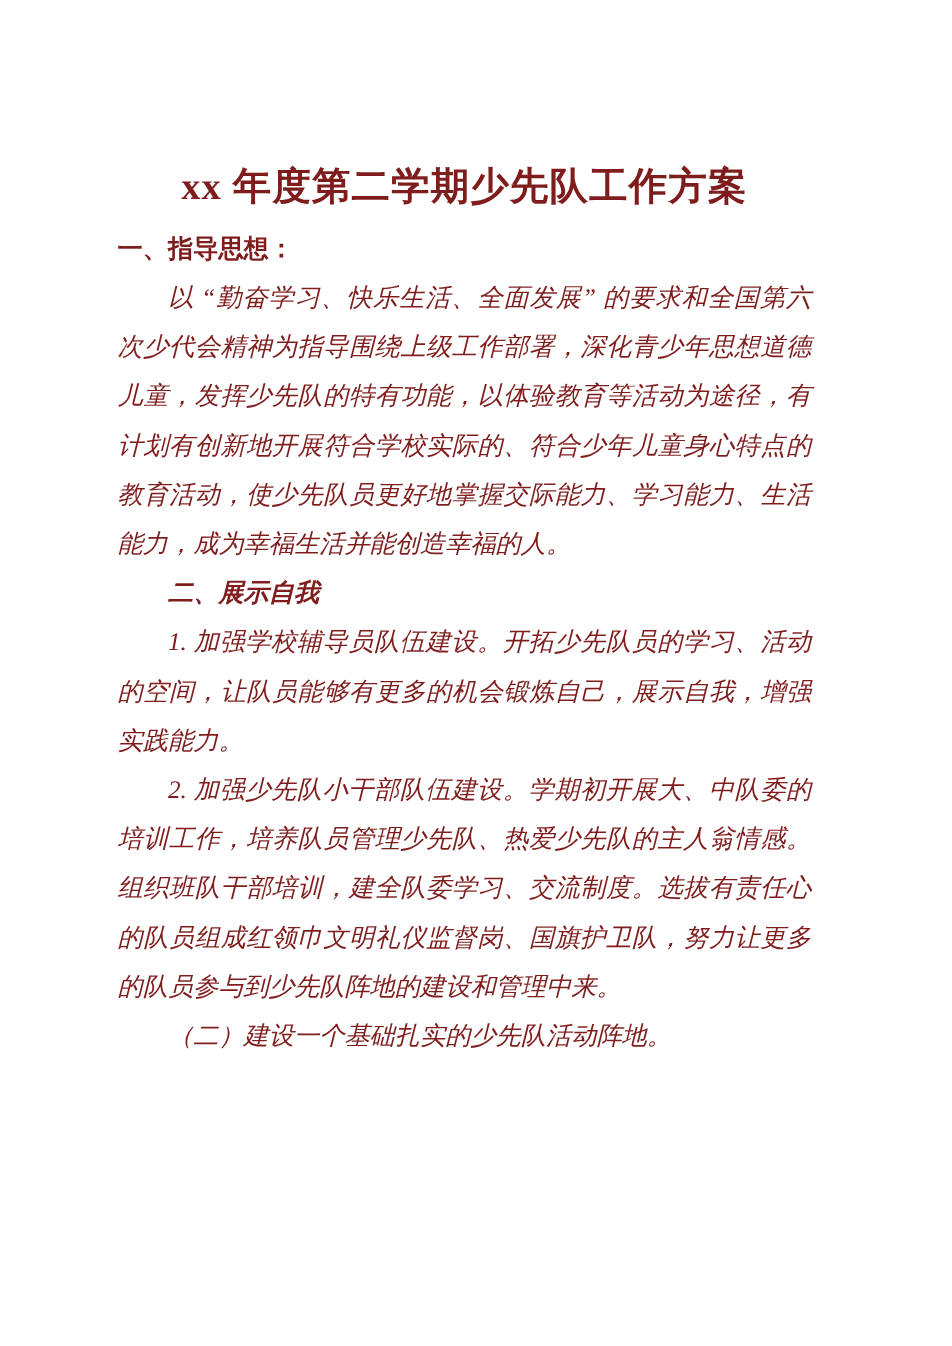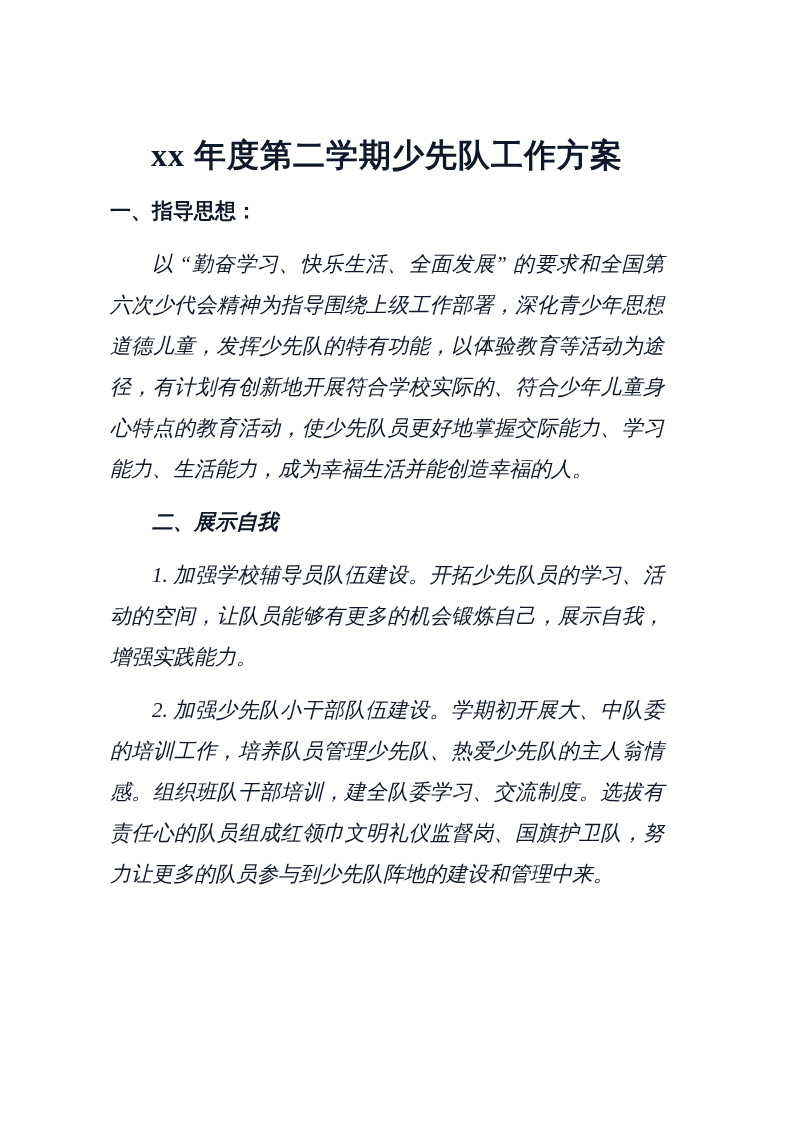--- a/index.html
+++ b/index.html
@@ -6,37 +6,37 @@
     margin: 0;
     padding: 0;
     background: #ffffff;
   }
   .page {
     position: relative;
     width: 793px;
     height: 1122px;
     background: #ffffff;
     overflow: hidden;
-    color: #0f172a;
+    color: #7f1d1d;
     font-family: "Liberation Serif", "DejaVu Serif", serif;
   }
   .content {
     box-sizing: border-box;
     padding: 131px 117px 0 98px; 
   }
   .doc-title {
     margin: 0 0 8px 0;
     text-align: center;
     font-size: 32px;
     line-height: 48px;
     font-weight: bold;
     letter-spacing: 1px;
   }
   .content p {
-    margin: 12px;
+    margin: 0;
     font-size: 21px;
     line-height: 41px;
     text-align: justify;
     text-justify: inter-ideograph;
     word-break: break-all;
   }
   .content p.heading {
     font-weight: bold;
     text-align: left;
   }
@@ -59,15 +59,16 @@
 
     <p class="heading indent">二、展示自我</p>
 
 
 
 
     <p class="indent">1. 加强学校辅导员队伍建设。开拓少先队员的学习、活动的空间，让队员能够有更多的机会锻炼自己，展示自我，增强实践能力。</p>
 
     <p class="indent">2. 加强少先队小干部队伍建设。学期初开展大、中队委的培训工作，培养队员管理少先队、热爱少先队的主人翁情感。组织班队干部培训，建全队委学习、交流制度。选拔有责任心的队员组成红领巾文明礼仪监督岗、国旗护卫队，努力让更多的队员参与到少先队阵地的建设和管理中来。</p>
 
+    <p class="indent">（二）建设一个基础扎实的少先队活动阵地。</p>
 
   </div>
 </div>
 
 </body></html>

